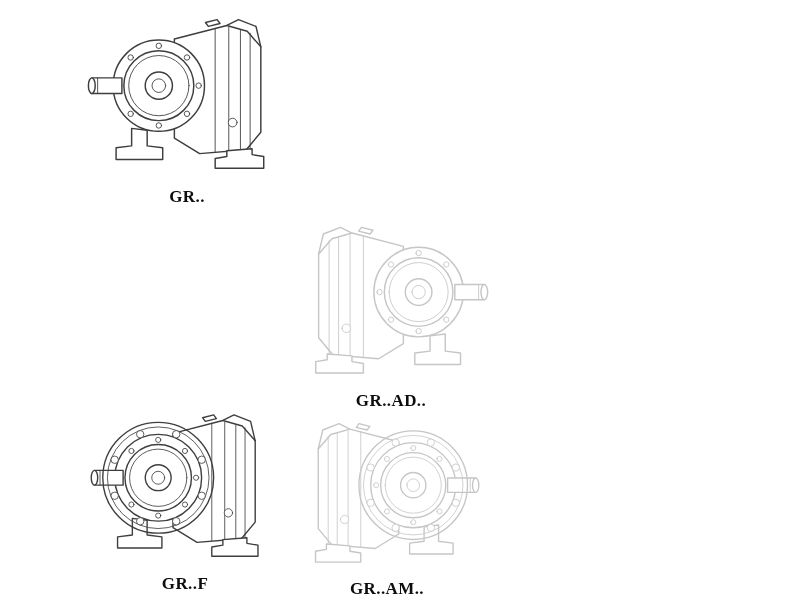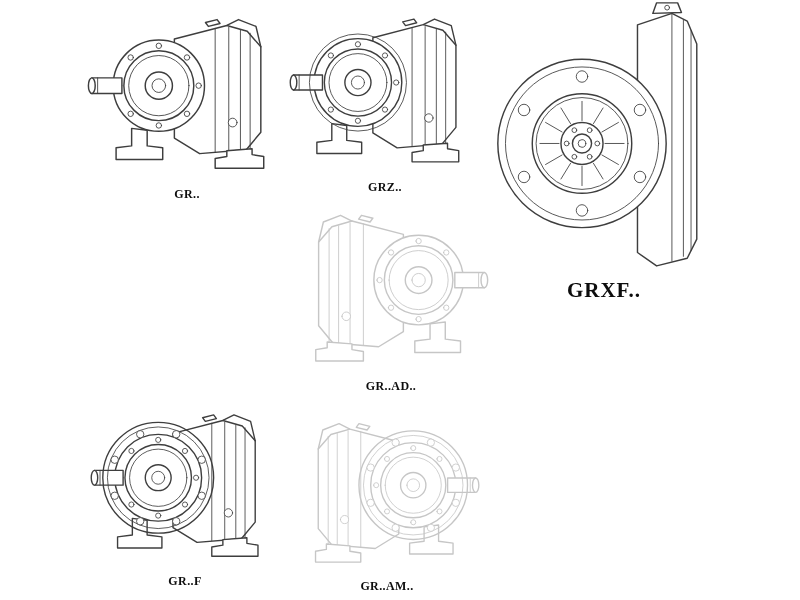--- a/index.html
+++ b/index.html
@@ -1,29 +1,29 @@
 <!DOCTYPE html>
 <html><head>
 <meta charset="utf-8">
 <style>
   *{box-sizing:border-box}
   html,body{margin:0;padding:0;background:#fff}
   body{font-family:"Liberation Serif",serif}
   .canvas{position:relative;width:800px;height:600px;background:#fff;overflow:hidden}
   .item{position:absolute;margin:0;display:flex;flex-direction:column;align-items:center;gap:2px}
   .art{width:100%;height:auto;display:block;color:#3e3e3e}
-  .lbl{font-weight:700;font-size:12px;color:#0d0d0d;letter-spacing:.4px;text-align:center;line-height:1.1}
+  .lbl{font-weight:700;font-size:17px;color:#0d0d0d;letter-spacing:.4px;text-align:center;line-height:1.1}
   .big .lbl{font-size:21px;letter-spacing:1px}
   .phantom .art{color:#c6c6c6}
   svg .t{stroke-width:.9}
   .pos-gr  {left:85px;  top:6px;   width:204px}
   .pos-grz {left:287px; top:6px;   width:196px}
   .pos-grxf{left:494px; top:0px;   width:220px}
   .pos-grf {left:85px;  top:211px; width:204px}
-  .pos-grad{left:291px; top:202px; width:200px}
+  .pos-grad{left:291px; top:214px; width:200px}
   .pos-grf2{left:88px;  top:402px; width:194px}
   .pos-gram{left:292px; top:411px; width:190px}
   .pos-grx {left:496px; top:302px; width:228px}
 </style>
 </head>
 <body>
 
 <div class="canvas">
 
   <svg width="0" height="0" style="position:absolute" aria-hidden="true">
@@ -122,34 +122,21 @@
     </defs>
   </svg>
 
   <figure class="item pos-gr">
     <svg class="art" viewBox="0 0 210 185">
       <use href="#g-r"></use>
     </svg>
     <figcaption class="lbl">GR..</figcaption>
   </figure>
 
-  <figure class="item pos-grz">
-    <svg class="art" viewBox="0 0 210 185">
-      <use href="#g-r"></use>
-      <circle cx="76" cy="82" r="52" fill="none" stroke="currentColor" stroke-width="0.9"></circle>
-    </svg>
-    <figcaption class="lbl">GRZ..</figcaption>
-  </figure>
 
-  <figure class="item big pos-grxf">
-    <svg class="art" viewBox="0 0 230 290">
-      <use href="#g-grxf"></use>
-    </svg>
-    <figcaption class="lbl">GRXF..</figcaption>
-  </figure>
 
 
   <figure class="item phantom pos-grad">
     <svg class="art" viewBox="0 0 210 185">
       <g transform="translate(210,0) scale(-1,1)">
         <use href="#g-r"></use>
       </g>
     </svg>
     <figcaption class="lbl">GR..AD..</figcaption>
   </figure>

